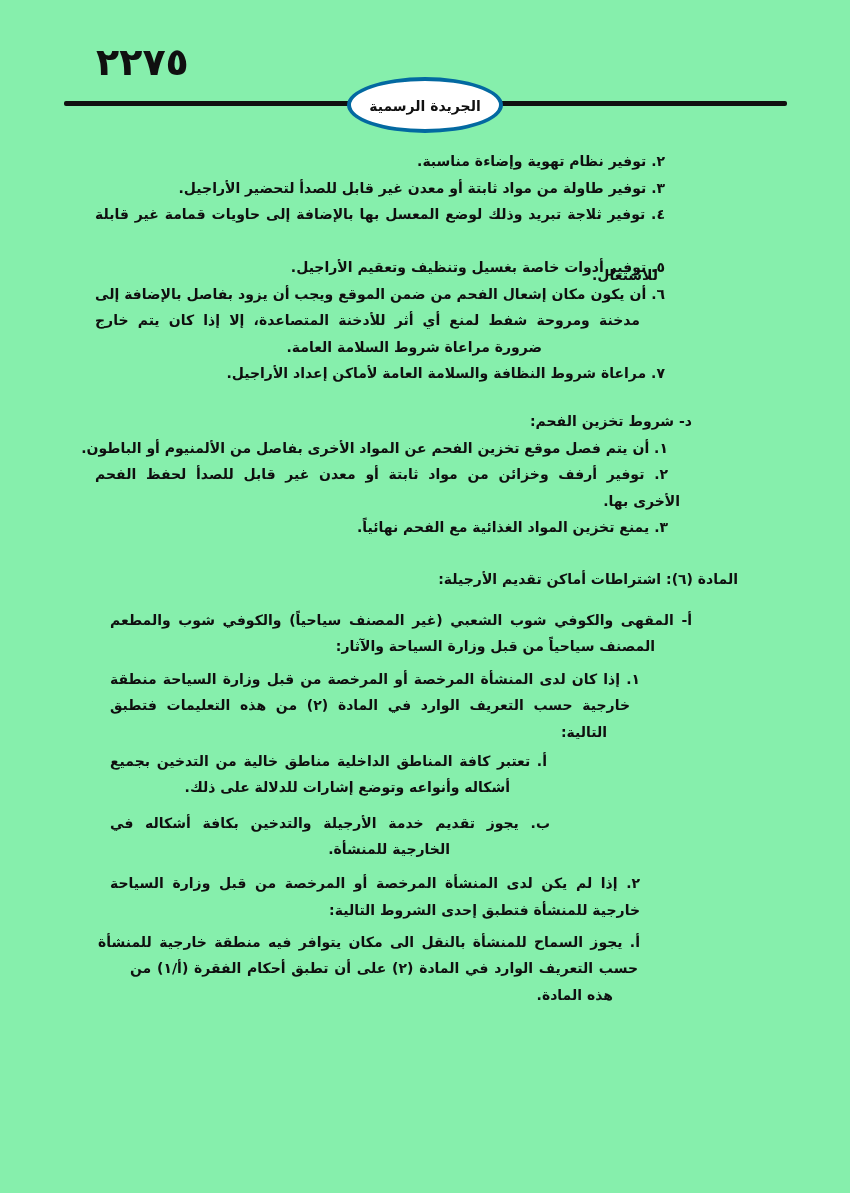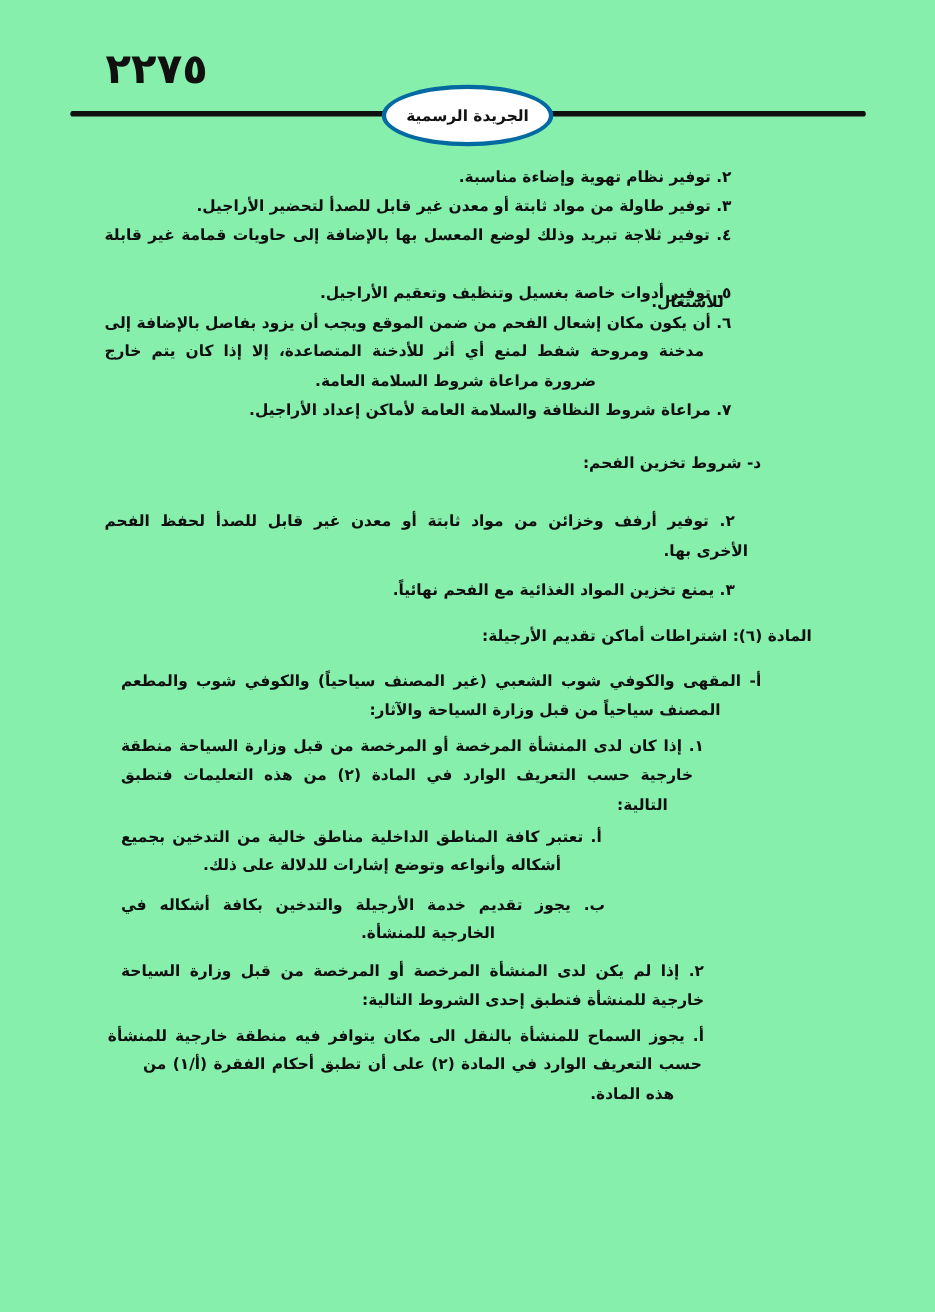--- a/index.html
+++ b/index.html
@@ -67,23 +67,24 @@
   <div class="ln" style="top:175px;right:185px;">٣.  توفير طاولة من مواد ثابتة أو معدن غير قابل للصدأ لتحضير الأراجيل.</div>
   <div class="ln jf" style="top:201px;right:185px;width:570px;">٤.  توفير ثلاجة تبريد وذلك لوضع المعسل بها بالإضافة إلى حاويات قمامة غير قابلة</div>
   <div class="ln" style="top:228px;right:192px;margin-top:34px;">للاشتعال.</div>
   <div class="ln" style="top:254px;right:185px;">٥.  توفير أدوات خاصة بغسيل وتنظيف وتعقيم الأراجيل.</div>
   <div class="ln jf" style="top:281px;right:185px;width:570px;">٦.  أن يكون مكان إشعال الفحم من ضمن الموقع ويجب أن يزود بفاصل بالإضافة إلى</div>
   <div class="ln jf" style="top:307px;right:210px;width:545px;">مدخنة ومروحة شفط لمنع أي أثر للأدخنة المتصاعدة، إلا إذا كان يتم خارج المنشأة</div>
   <div class="ln" style="top:334px;right:308px;">ضرورة مراعاة شروط السلامة العامة.</div>
   <div class="ln" style="top:360px;right:185px;">٧.  مراعاة شروط النظافة والسلامة العامة لأماكن إعداد الأراجيل.</div>
 
   <div class="ln" style="top:408px;right:158px;">د-  شروط تخزين الفحم:</div>
+  <div class="ln" style="top:435px;right:182px;">١.  أن يتم فصل موقع تخزين الفحم عن المواد الأخرى بفاصل من الألمنيوم أو الباطون.</div>
   <div class="ln jf" style="top:461px;right:182px;width:573px;">٢.  توفير أرفف وخزائن من مواد ثابتة أو معدن غير قابل للصدأ لحفظ الفحم والأدوات</div>
   <div class="ln" style="top:488px;right:170px;text-align:center;">الأخرى بها.</div>
-  <div class="ln" style="top:514px;right:182px;margin-top:10px;">٣.  يمنع تخزين المواد الغذائية مع الفحم نهائياً.</div>
+  <div class="ln" style="top:514px;right:182px;">٣.  يمنع تخزين المواد الغذائية مع الفحم نهائياً.</div>
 
   <div class="ln" style="top:566px;right:112px;">المادة (٦): اشتراطات أماكن تقديم الأرجيلة:</div>
 
   <div class="ln jf" style="top:607px;right:158px;width:582px;">أ-  المقهى والكوفي شوب الشعبي (غير المصنف سياحياً) والكوفي شوب والمطعم</div>
   <div class="ln" style="top:633px;right:195px;">المصنف سياحياً من قبل وزارة السياحة والآثار:</div>
 
   <div class="ln jf" style="top:666px;right:210px;width:530px;">١.  إذا كان لدى المنشأة المرخصة أو المرخصة من قبل وزارة السياحة منطقة</div>
   <div class="ln jf" style="top:692px;right:220px;width:520px;">خارجية حسب التعريف الوارد في المادة (٢) من هذه التعليمات فتطبق الشروط</div>
   <div class="ln" style="top:719px;right:243px;">التالية:</div>
 

